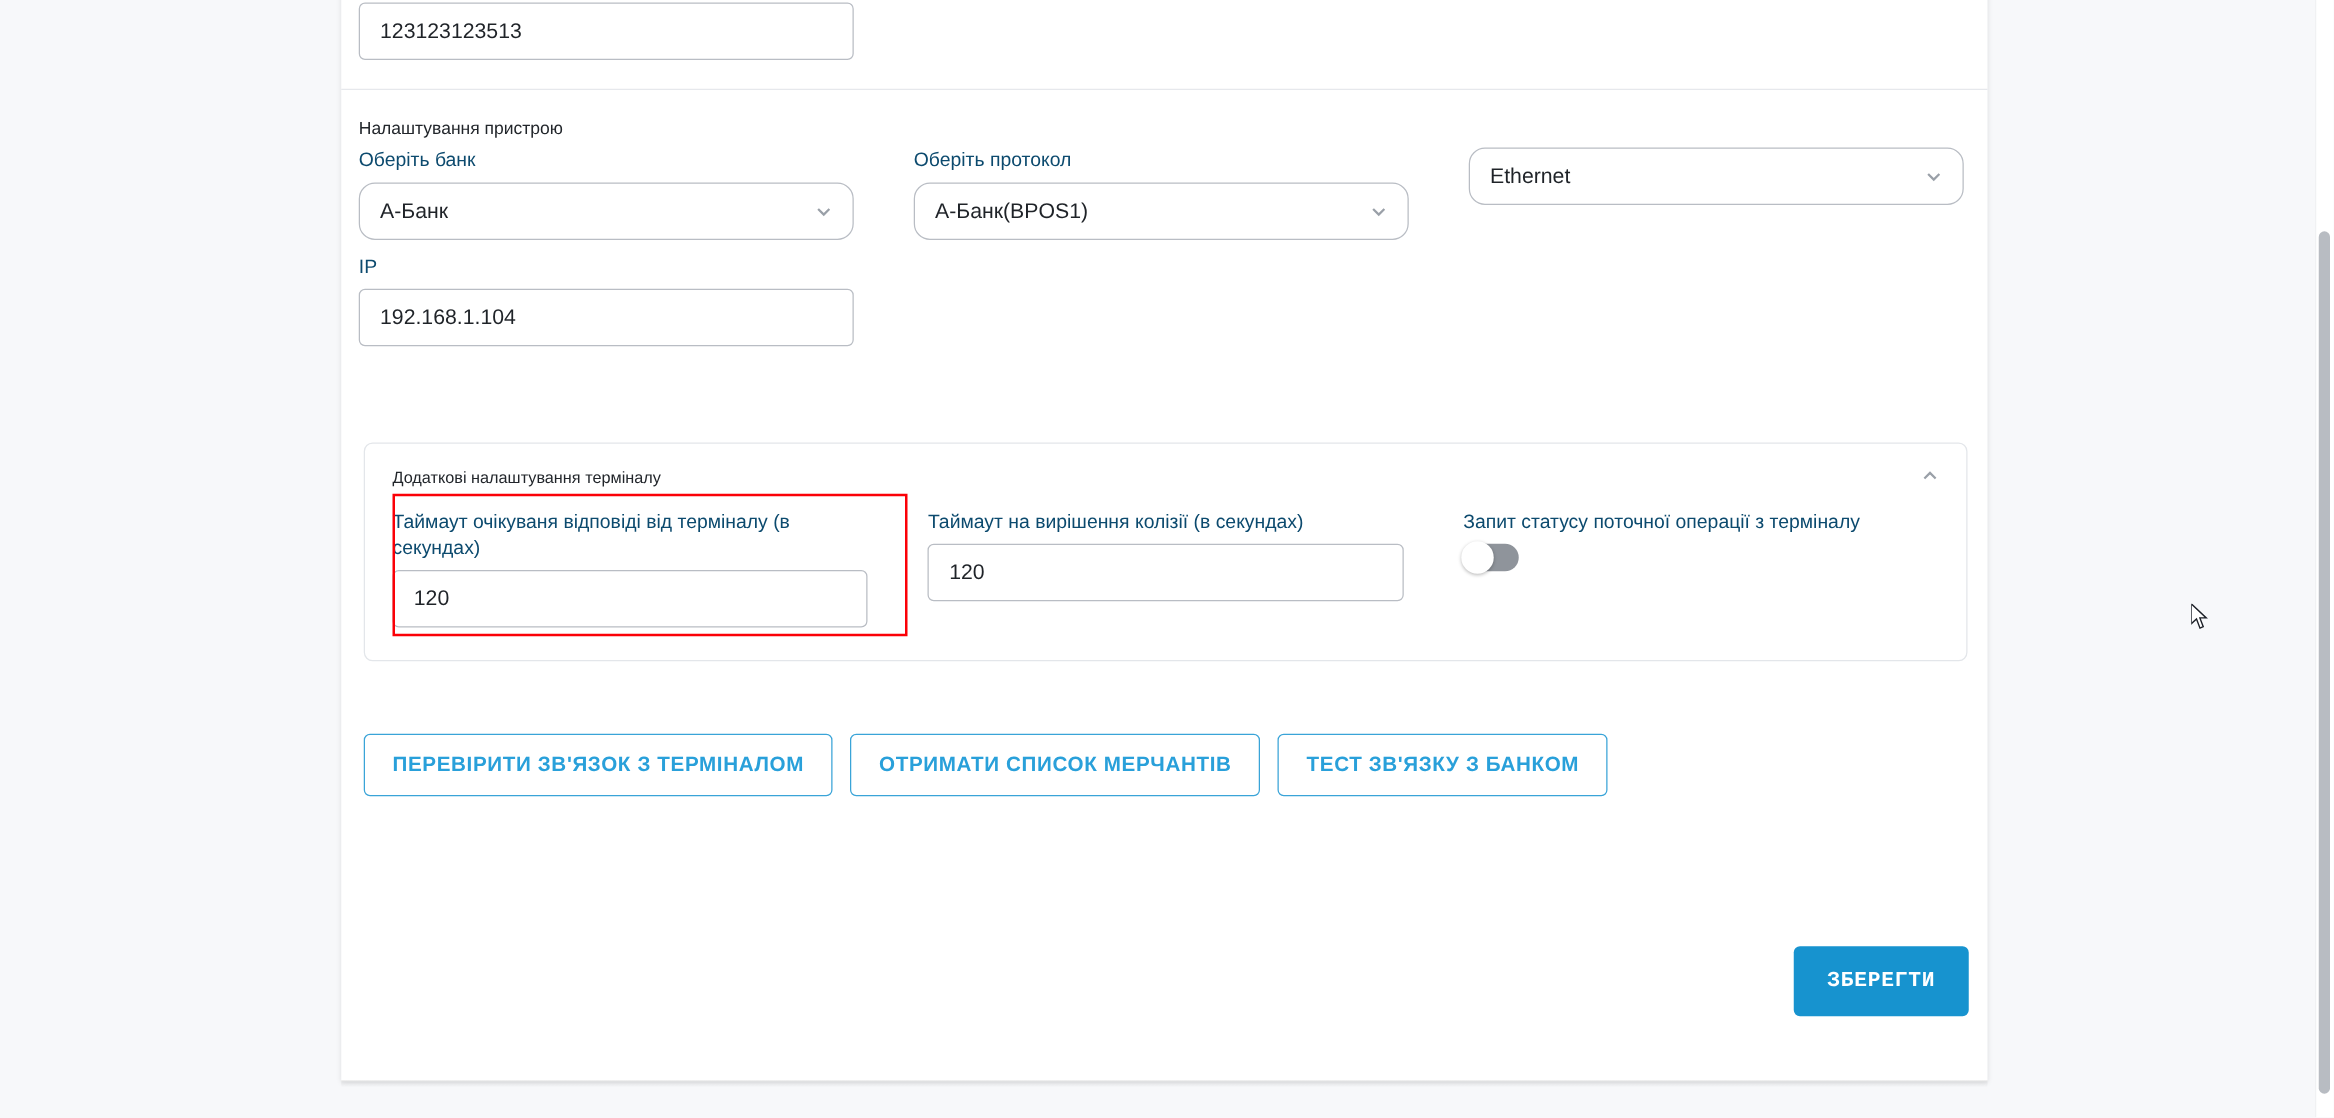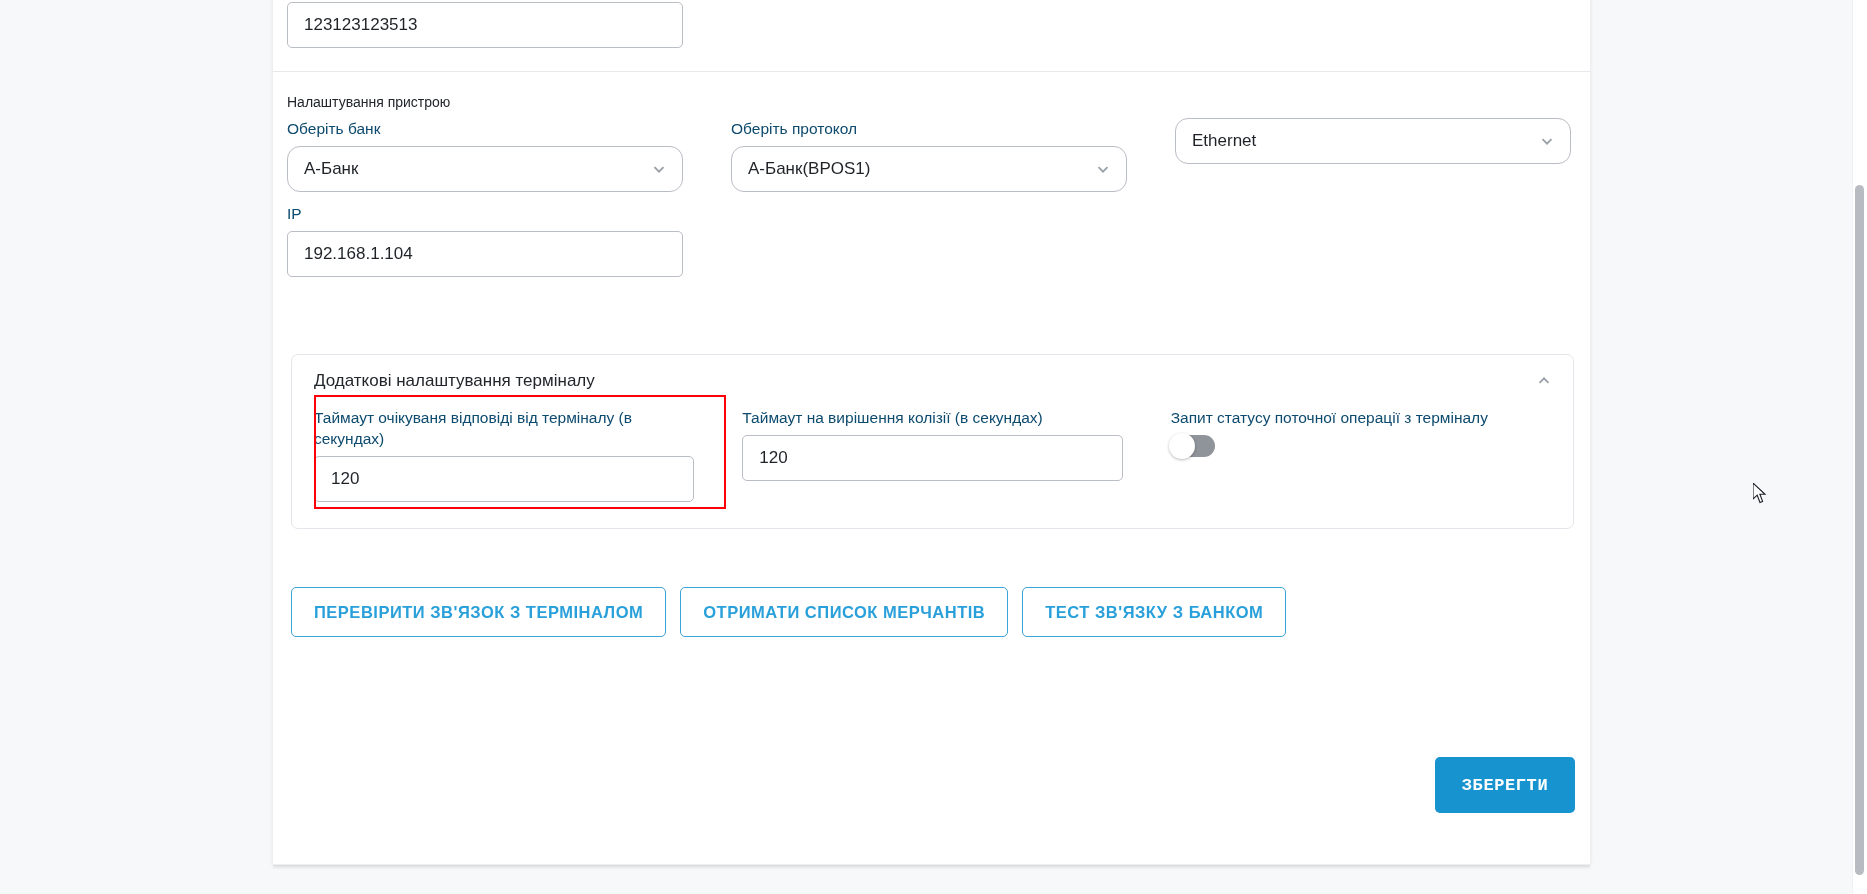--- a/index.html
+++ b/index.html
@@ -115,21 +115,21 @@
     background: #fff;
   }
   .accordion-head {
     height: 52px;
     display: flex;
     align-items: center;
     justify-content: space-between;
     padding: 0 20px 0 22px;
   }
   .accordion-title {
-    font-size: 17px;
+    font-size: 13px;
     color: #22262b;
   }
   .accordion-body {
     padding: 0 22px 26px 22px;
     display: flex;
   }
   .acc-col { width: 396px; }
   .acc-gap { width: 48px; flex: 0 0 48px; }
 
   

